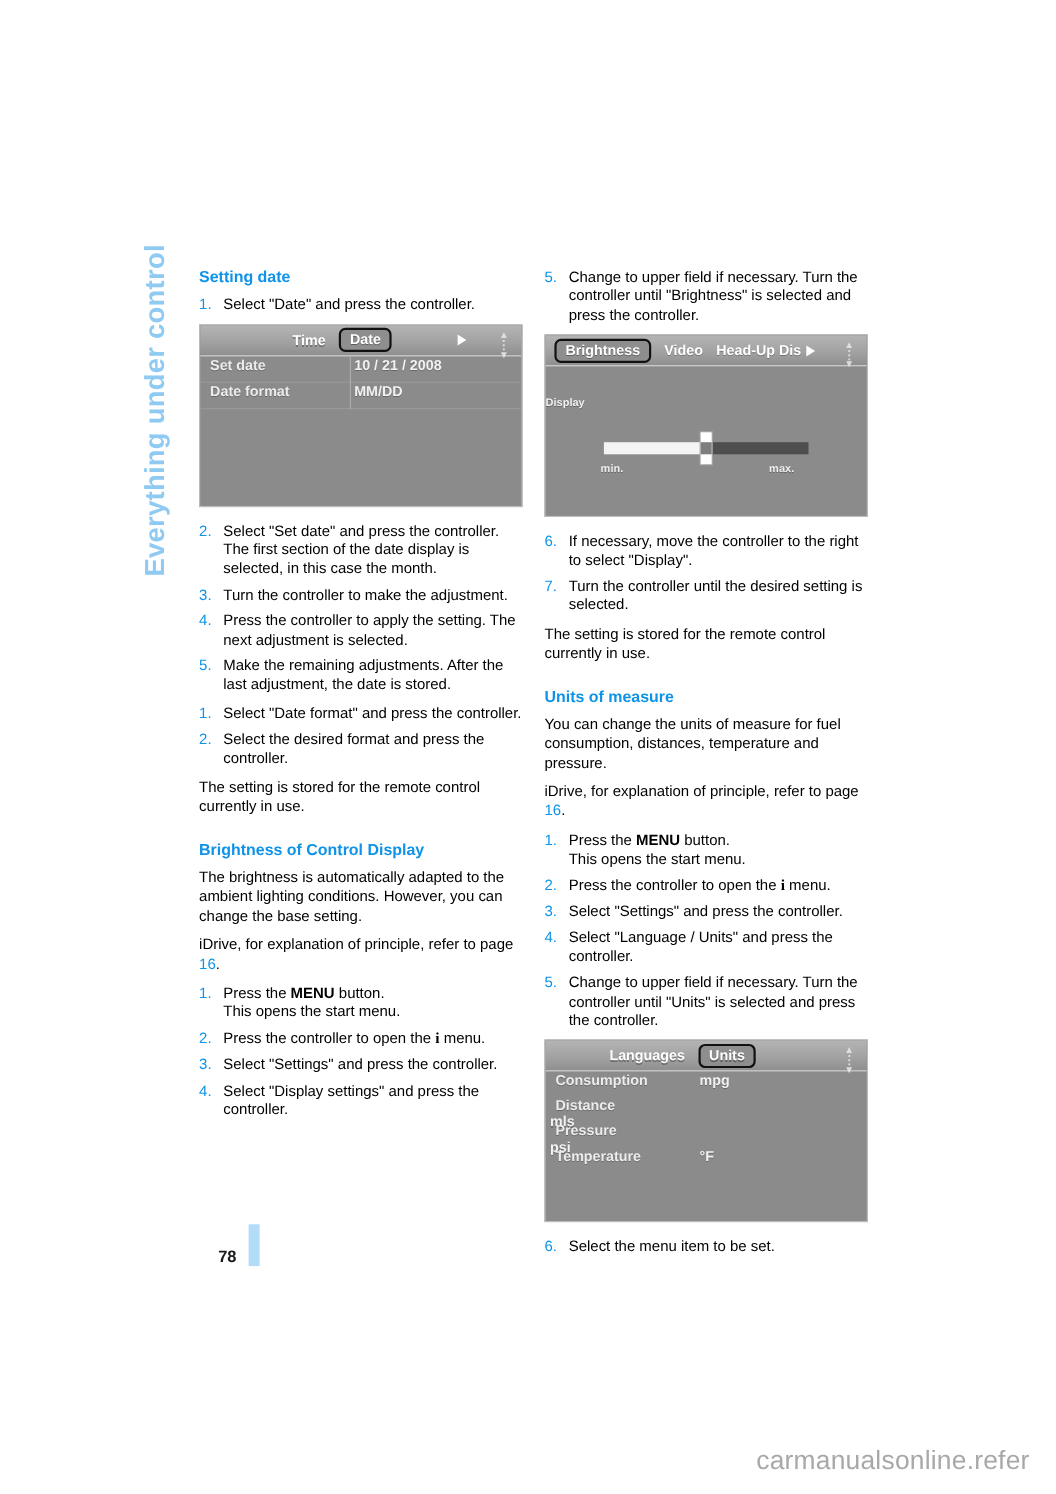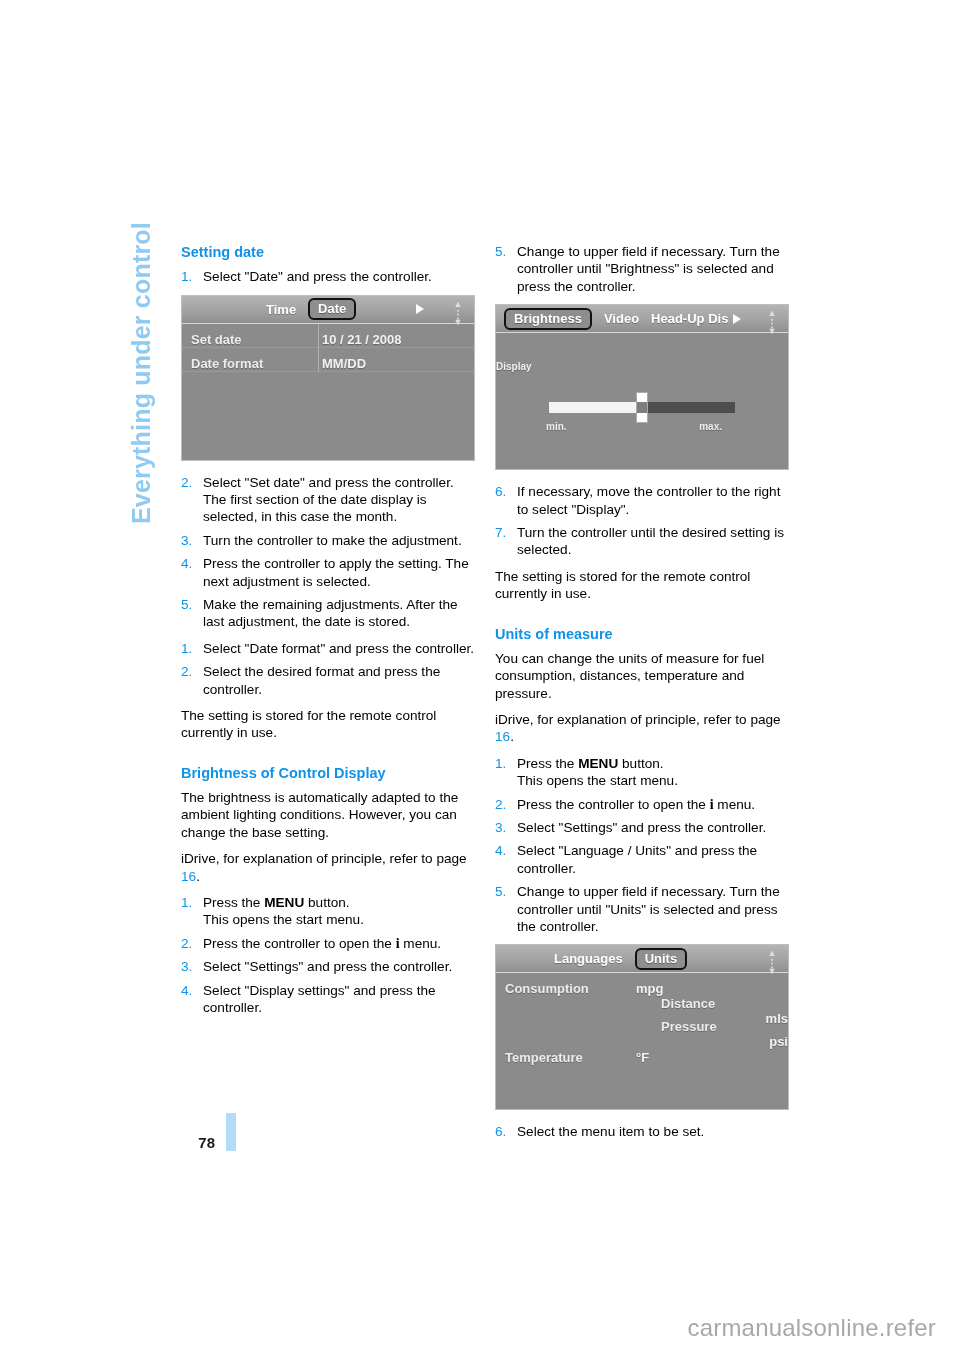--- a/index.html
+++ b/index.html
@@ -151,21 +151,21 @@
   }
   .scroll-glyph .up   { display:block; font-size: 9px; }
   .scroll-glyph .mid  { display:block; font-size: 11px; font-weight: bold; }
   .scroll-glyph .down { display:block; font-size: 9px; margin-top:-2px;}
 
   .fig-body { position: relative; height: calc(100% - 28px); }
 
   .fig-row {
     display: flex;
     height: 23px;
-    align-items: flex-end;
+    align-items: flex-start;
     border-bottom: 1px solid #9a9a9a;
   }
   .fig-row .label {
     width: 136px;
     padding-left: 9px;
     box-sizing: border-box;
     color: #ececec;
     font-size: 13px;
     font-weight: bold;
     text-shadow: 0 1px 0 rgba(0,0,0,.25);

